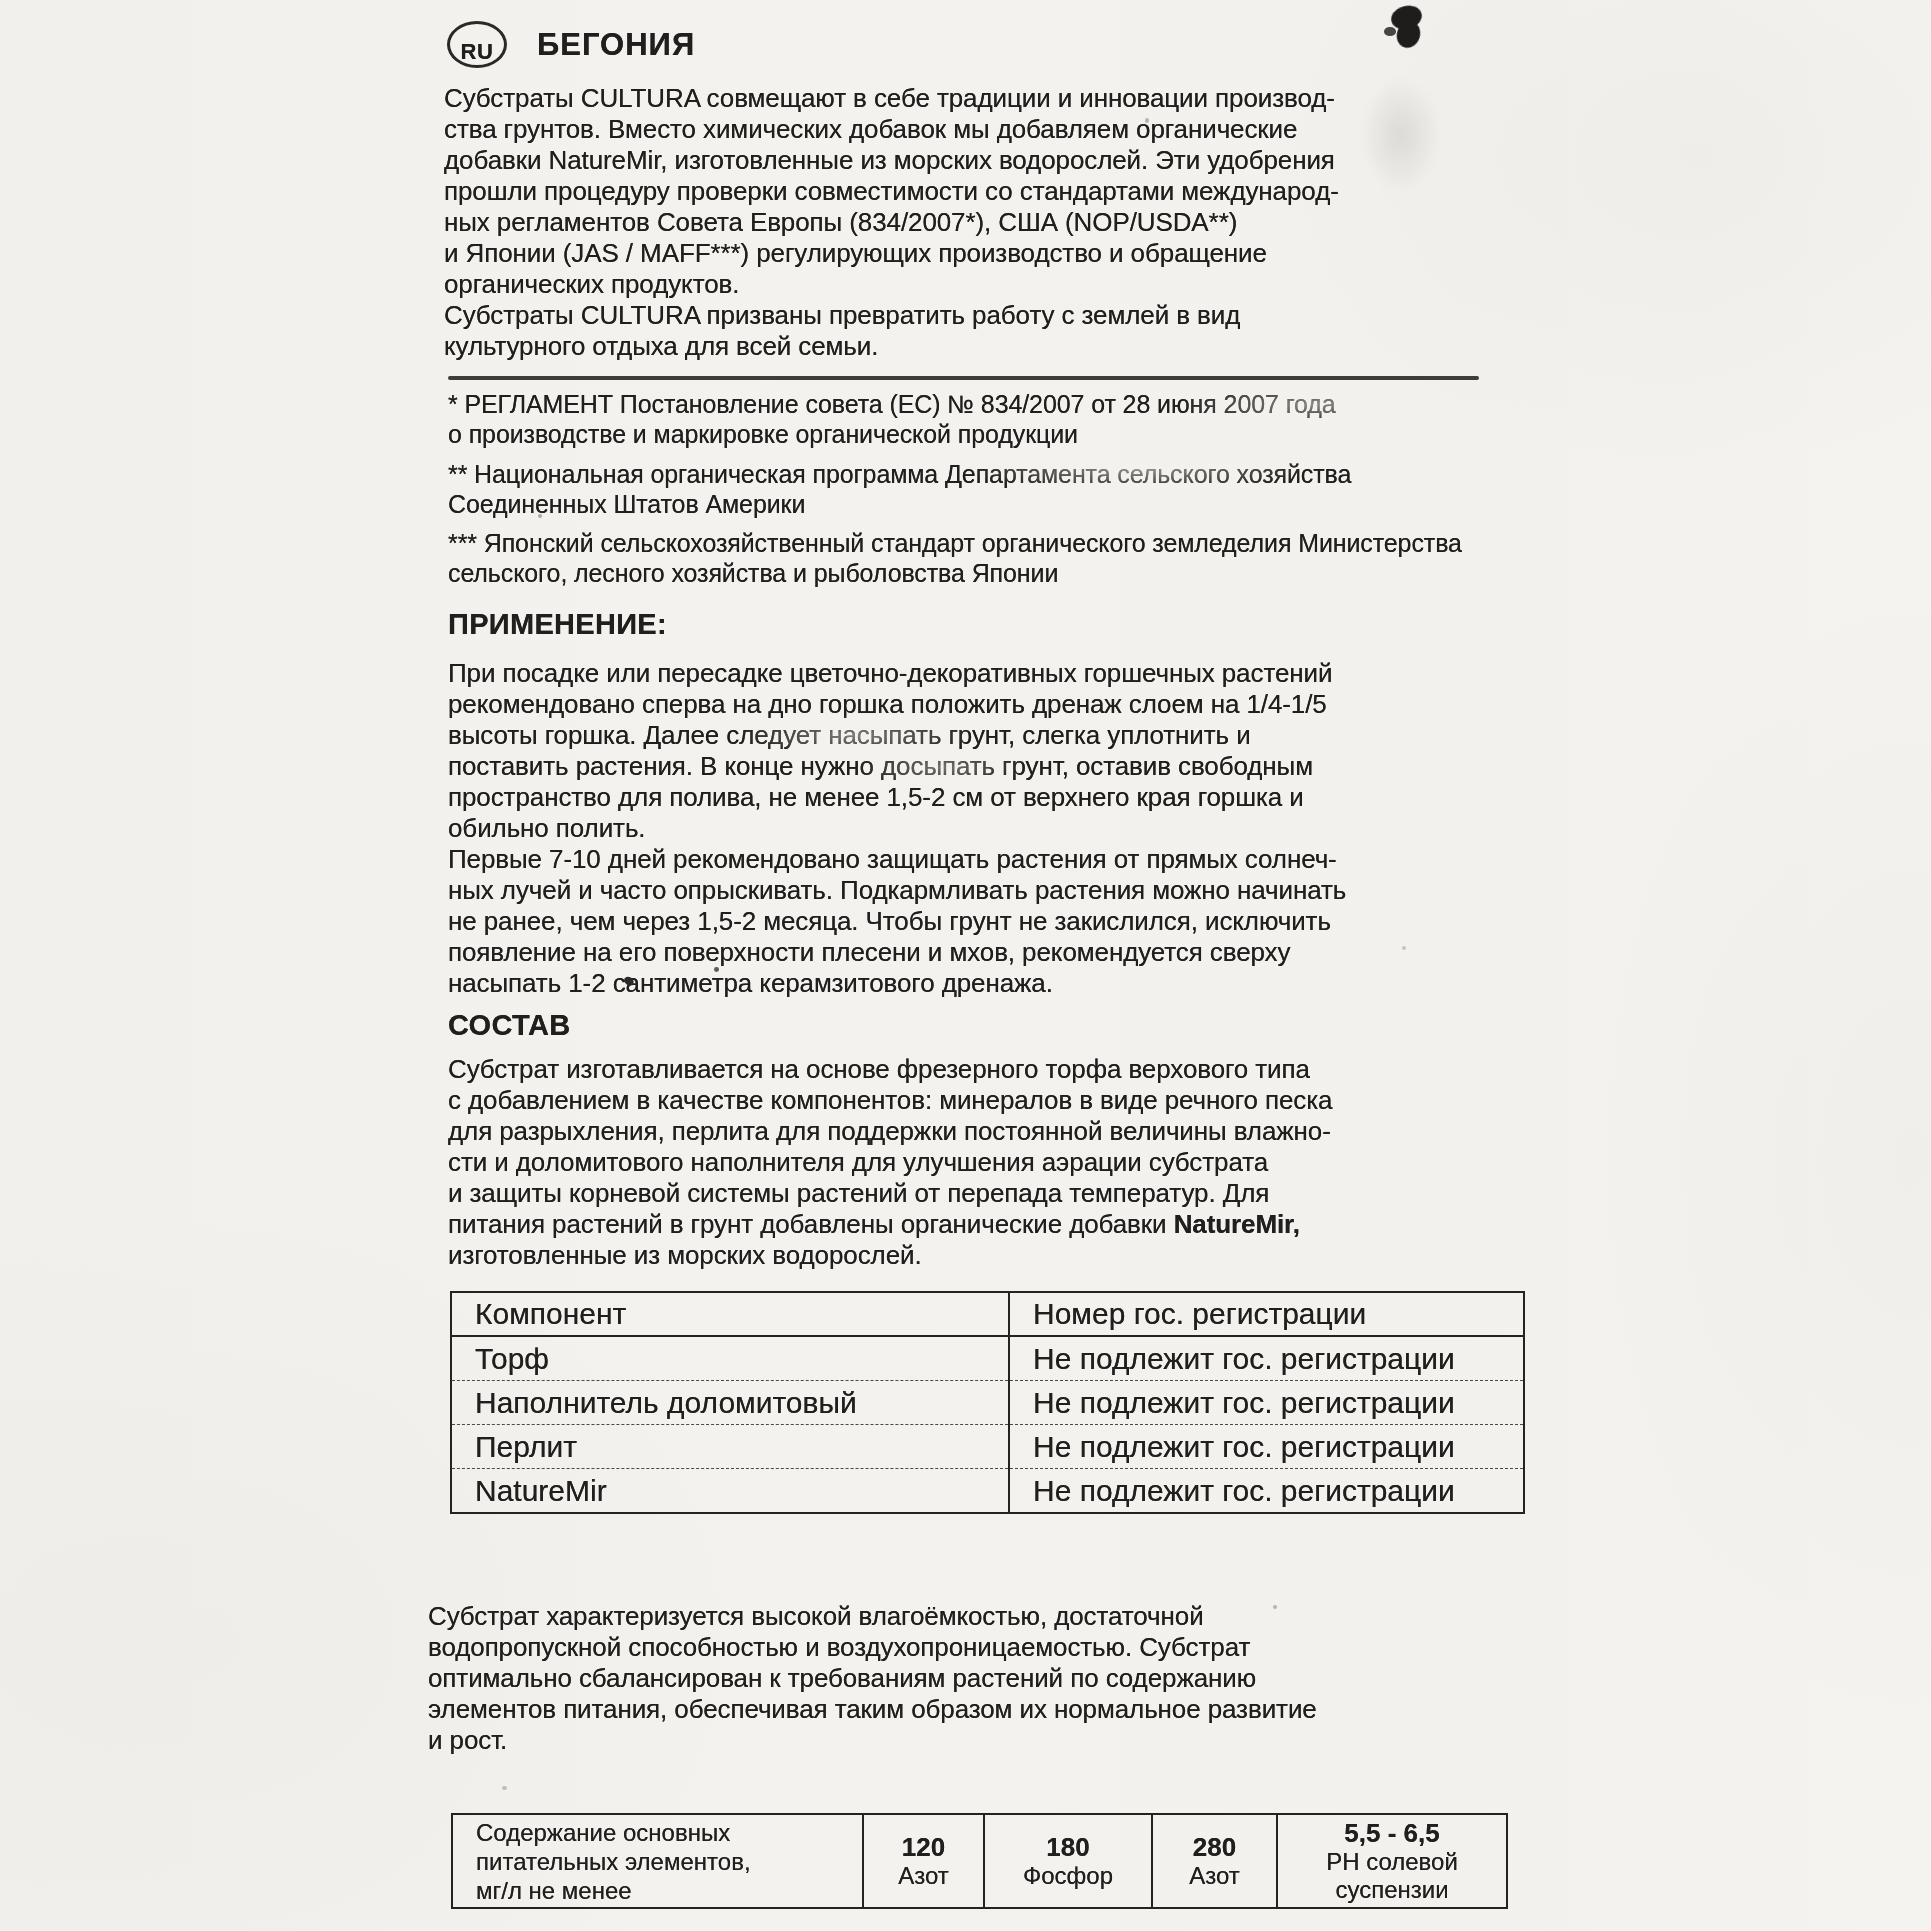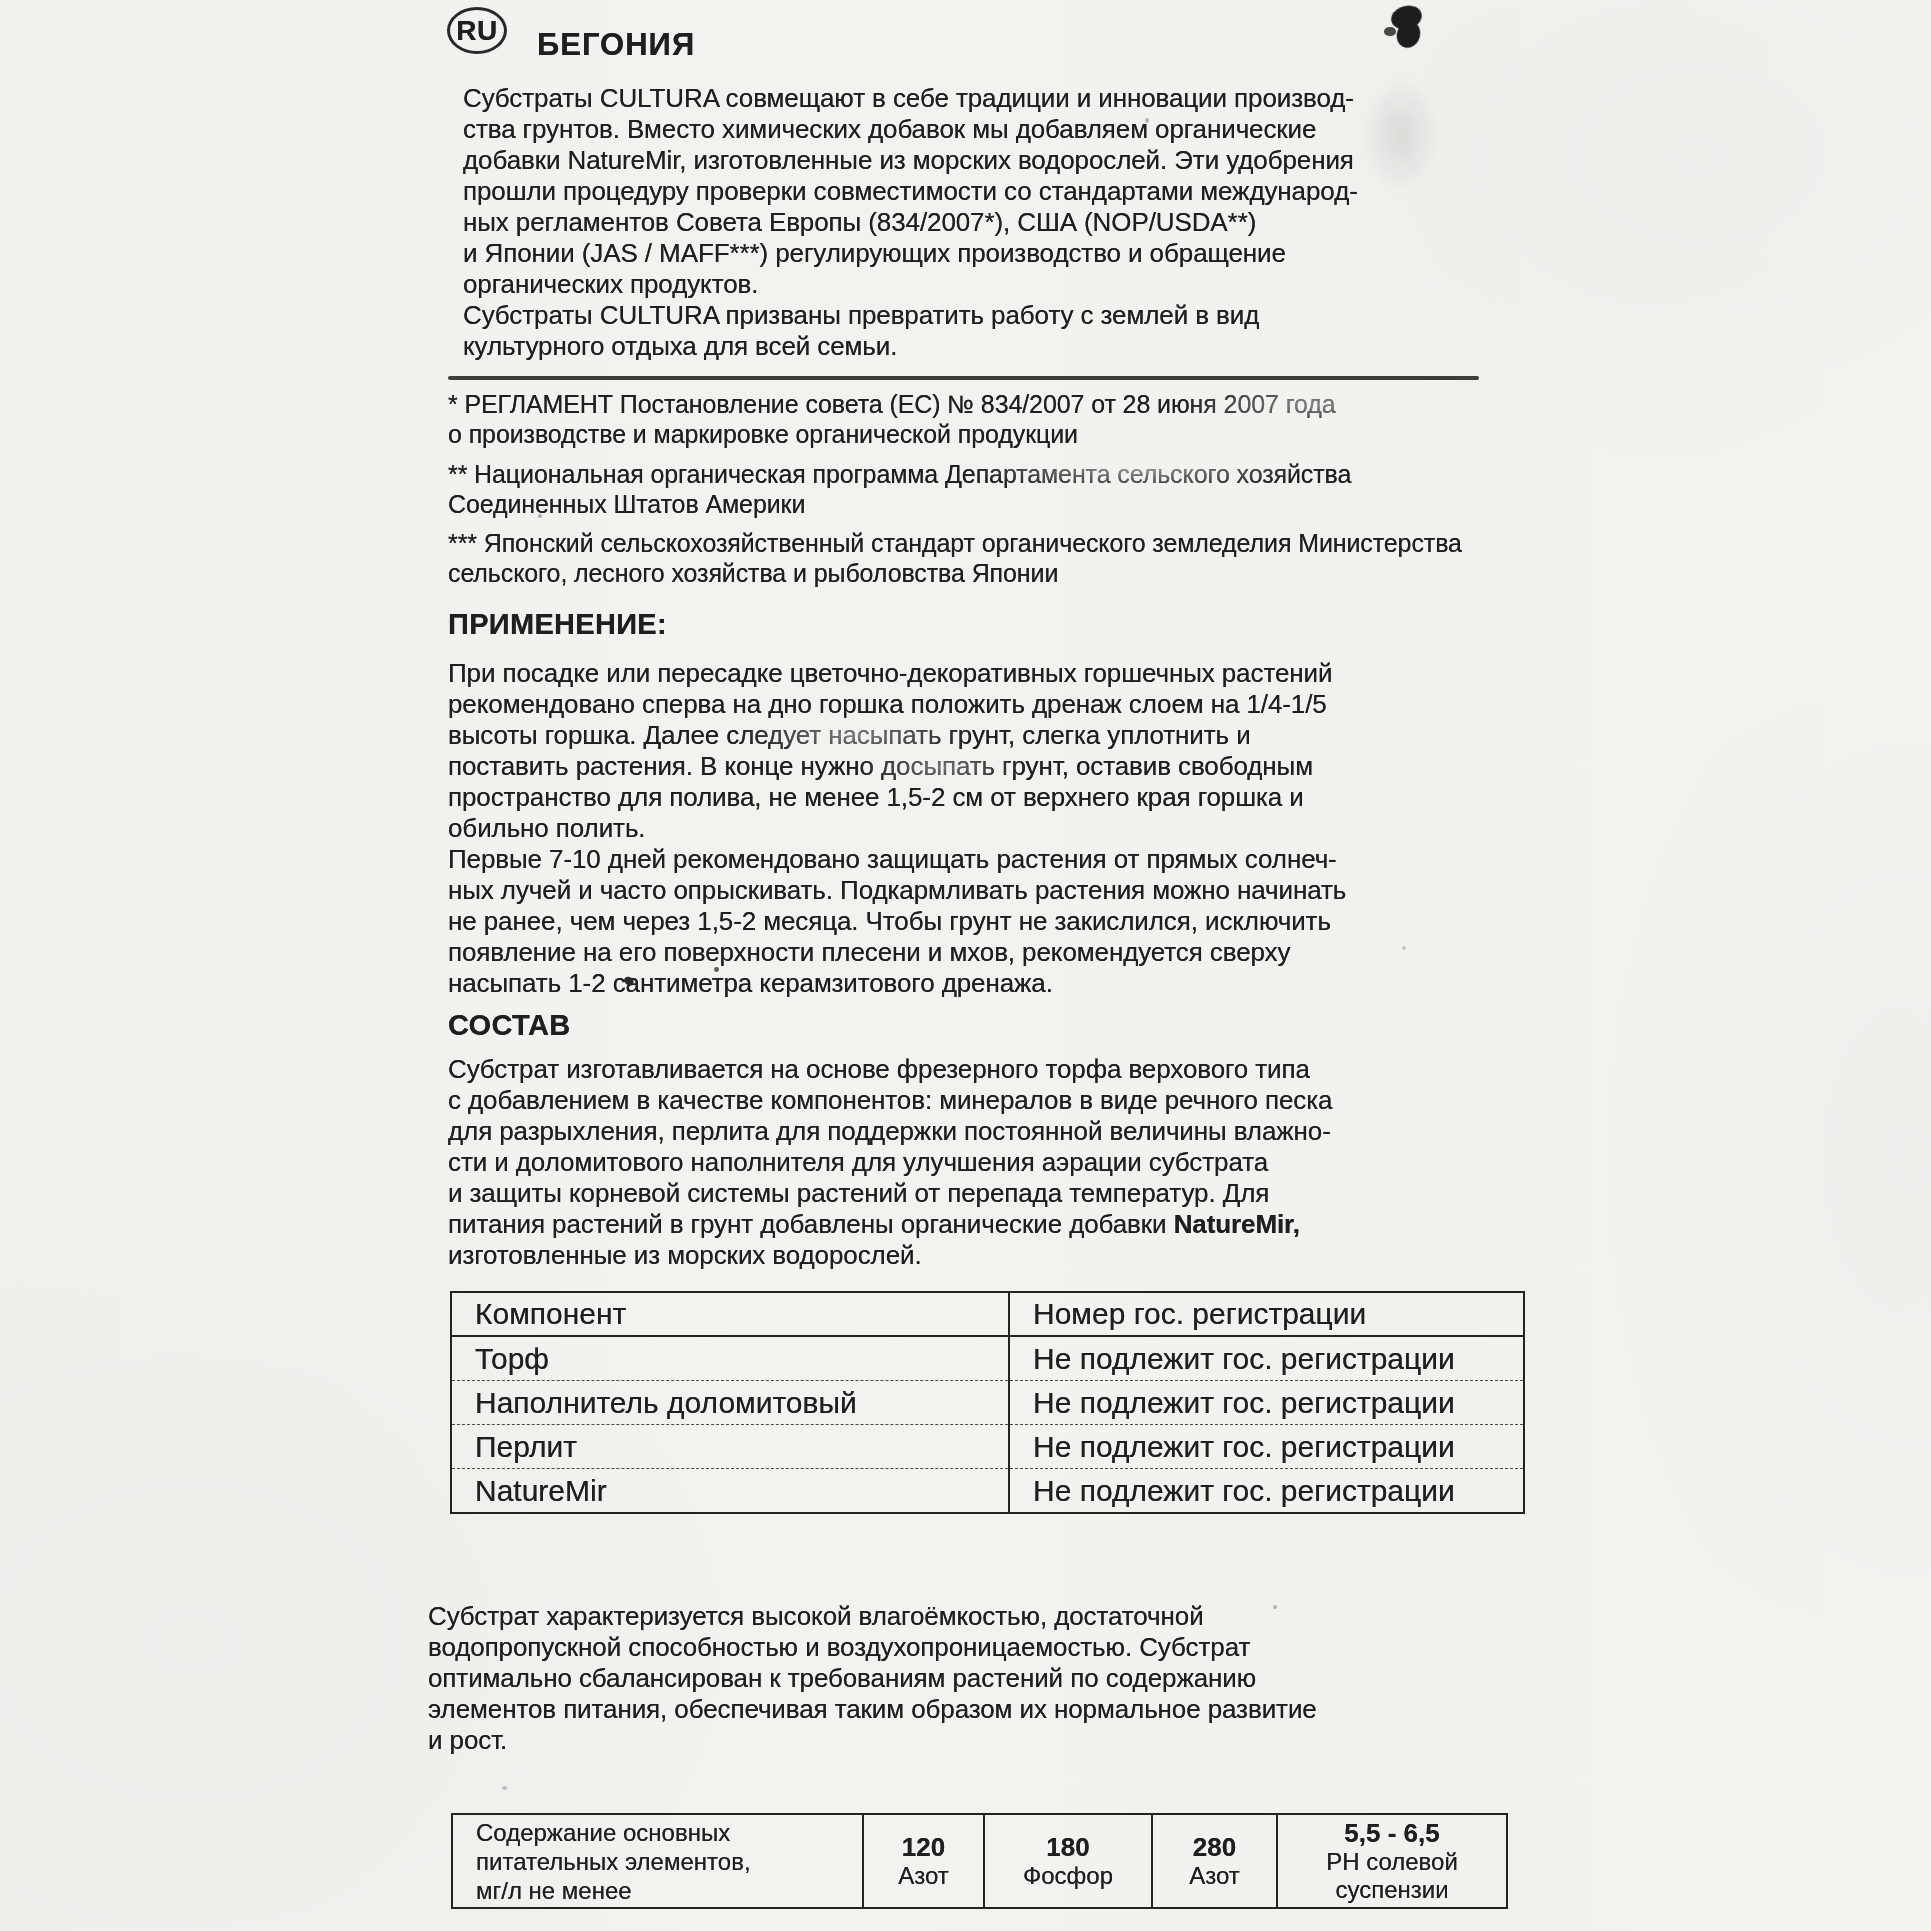--- a/index.html
+++ b/index.html
@@ -17,24 +17,24 @@
     position:absolute;white-space:pre;
     font-size:26px;line-height:31px;letter-spacing:-0.1px;
     text-shadow:0 0 0.6px rgba(32,31,29,0.85);
   }
   .fn{font-size:25px;line-height:30px;}
   .h{
     position:absolute;font-weight:bold;font-size:29px;letter-spacing:0.3px;
     text-shadow:0 0 0.5px rgba(32,31,29,0.9);
   }
   .badge{
-    position:absolute;left:447px;top:7px;width:54px;height:41px;
+    position:absolute;left:447px;top:21px;width:54px;height:41px;
     border:3.4px solid #2a2927;border-radius:50%;
-    display:flex;align-items:center;justify-content:center;
-    font-weight:bold;font-size:28px;letter-spacing:0.5px;
+    display:flex;align-items:flex-end;justify-content:center;
+    font-weight:bold;font-size:22px;letter-spacing:0.5px;
     text-shadow:0 0 0.5px rgba(32,31,29,0.9);
   }
   .title{
     position:absolute;left:537px;top:27px;font-weight:bold;font-size:31px;
     letter-spacing:1px;text-shadow:0 0 0.6px rgba(32,31,29,0.9);
   }
   .rule{
     position:absolute;left:448px;top:376px;width:1031px;height:3.9px;
     background:#24231f;border-radius:1.9px;opacity:0.88;
   }
@@ -65,21 +65,21 @@
   b{font-weight:bold;}
 </style>
 </head>
 <body>
 
 <div class="badge">
   <span>RU</span>
 </div>
 <div class="title">БЕГОНИЯ</div>
 
-<div class="txt" style="left:463px;top:83px;">Субстраты CULTURA совмещают в себе традиции и инновации производ-
+<div class="txt" style="left:444px;top:83px;">Субстраты CULTURA совмещают в себе традиции и инновации производ-
 ства грунтов. Вместо химических добавок мы добавляем органические
 добавки NatureMir, изготовленные из морских водорослей. Эти удобрения
 прошли процедуру проверки совместимости со стандартами международ-
 ных регламентов Совета Европы (834/2007*), США (NOP/USDA**)
 и Японии (JAS / MAFF***) регулирующих производство и обращение
 органических продуктов.
 Субстраты CULTURA призваны превратить работу с землей в вид
 культурного отдыха для всей семьи.</div>
 
 <div class="rule"></div>

